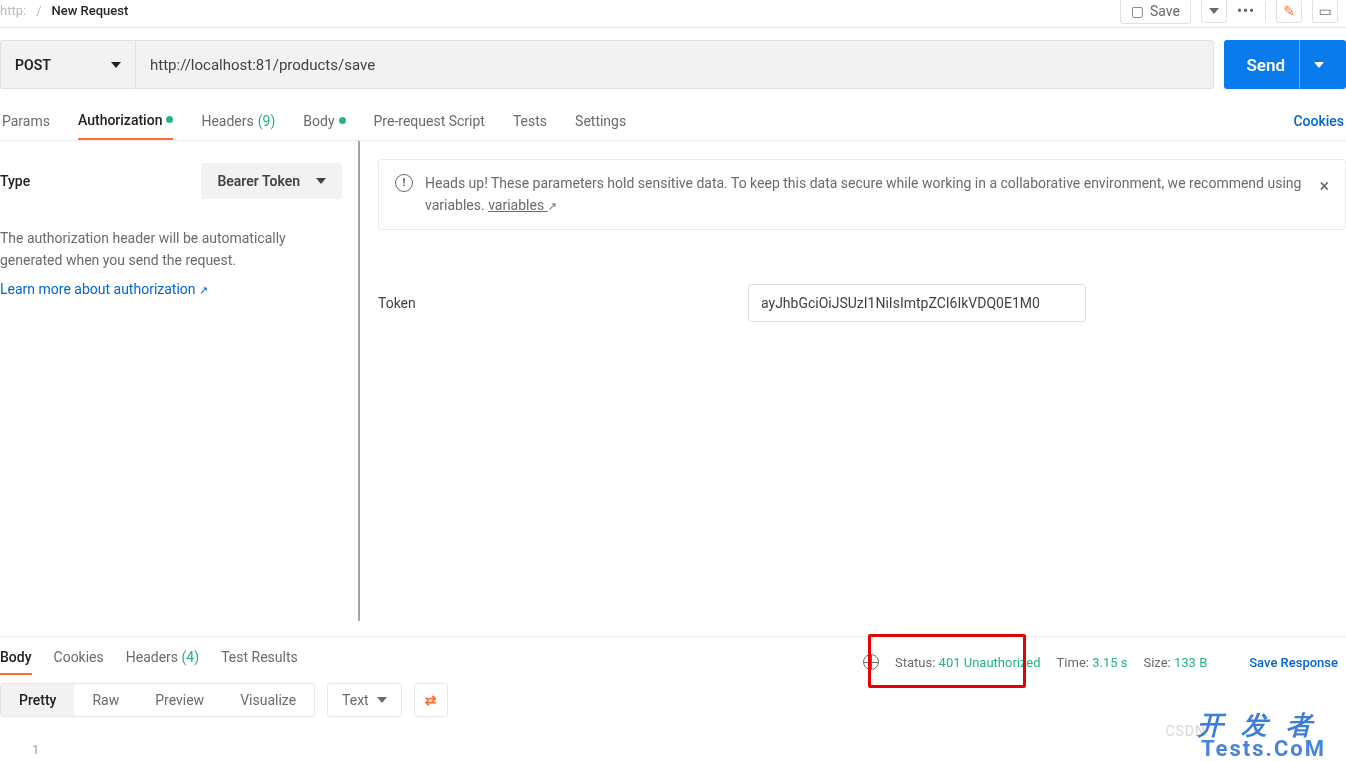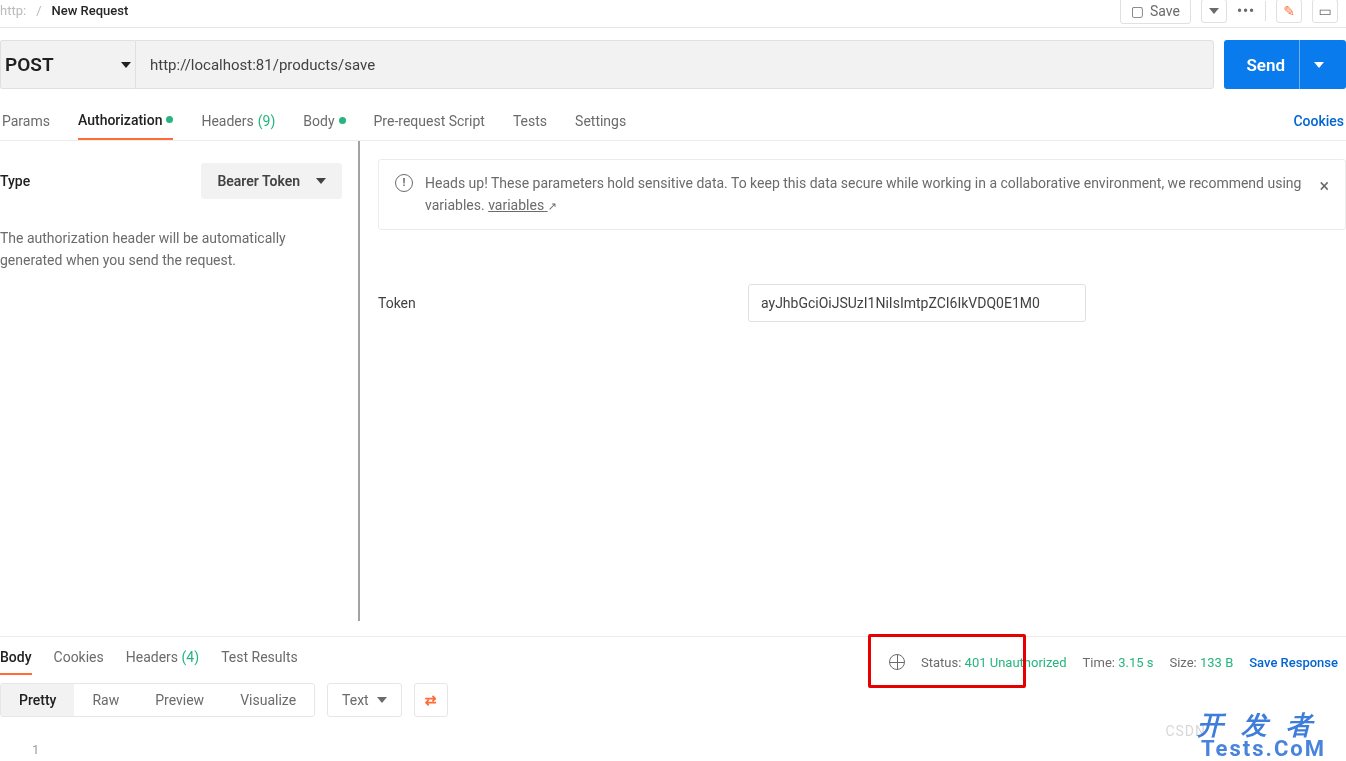--- a/index.html
+++ b/index.html
@@ -8,21 +8,21 @@
 .topbar { display: flex; align-items: center; justify-content: space-between; padding: 0 8px 6px 0; border-bottom: 1px solid #e6e6e6; height: 28px; }
 .breadcrumb { display: flex; align-items: center; gap: 10px; color: #6b6b6b; font-size: 13px; }
 .breadcrumb .sep { color: #bbb; }
 .breadcrumb .name { color: #262626; font-weight: 500; }
 .topright { display: flex; align-items: center; gap: 10px; }
 .savebtn { display: flex; align-items: center; gap: 6px; padding: 4px 10px; border: 1px solid #e0e0e0; border-radius: 3px; background: #fff; color: #6b6b6b; }
 .iconbox { width: 26px; height: 24px; border: 1px solid #e0e0e0; border-radius: 3px; display: flex; align-items: center; justify-content: center; color: #6b6b6b; }
 .dots { font-weight: bold; letter-spacing: 1px; color: #6b6b6b; }
 
 .reqrow { display: flex; gap: 10px; padding: 12px 0; align-items: stretch; }
-.method-sel { display: flex; align-items: center; justify-content: space-between; width: 135px; background: #f2f2f2; border: 1px solid #e0e0e0; border-radius: 3px 0 0 3px; padding: 0 4px; font-weight: 600; font-size: 19px; border-right: none; }
+.method-sel { display: flex; align-items: center; justify-content: space-between; width: 135px; background: #f2f2f2; border: 1px solid #e0e0e0; border-radius: 3px 0 0 3px; padding: 0 14px; font-weight: 600; font-size: 14px; border-right: none; }
 .urlbox { flex: 1; background: #f2f2f2; border: 1px solid #e0e0e0; border-radius: 0 3px 3px 0; padding: 3px 14px; font-size: 15px; color: #424242; display: flex; align-items: center; height: 49px; margin-left: -10px; }
 .sendbtn { display: flex; align-items: center; background: #097bed; color: #fff; border-radius: 3px; font-weight: 600; font-size: 17px; padding: 0 22px; height: 49px; gap: 14px; text-align: right; }
 .sendbtn .chev { border-left: 1px solid rgba(255,255,255,.4); padding-left: 14px; height: 100%; display: flex; align-items: center; }
 
 .tabs { display: flex; align-items: center; gap: 28px; border-bottom: 1px solid #ececec; padding: 0 2px; height: 40px; position: relative; }
 .tab { color: #6b6b6b; font-size: 14px; padding: 10px 0; cursor: pointer; display: flex; align-items: center; gap: 4px; }
 .tab.active { color: #212121; border-bottom: 2px solid #ff6c37; font-weight: 500; }
 .dot-green { width: 7px; height: 7px; background: #26b47f; border-radius: 50%; display: inline-block; }
 .count-green { color: #26b47f; }
 .tabs .cookies-link { margin-left: auto; color: #0265d2; font-weight: 500; cursor: pointer; }
@@ -49,21 +49,21 @@
 .resp-header { position: absolute; bottom: 86px; left: 0; right: 0; border-top: 1px solid #ececec; display: flex; align-items: center; padding: 12px 8px 0 0; }
 .resp-tabs { display: flex; gap: 22px; }
 .rtab { color: #6b6b6b; cursor: pointer; padding-bottom: 8px; }
 .rtab.active { color: #212121; border-bottom: 2px solid #ff6c37; font-weight: 500; }
 .resp-meta { margin-left: auto; display: flex; align-items: center; gap: 16px; color: #6b6b6b; font-size: 13px; }
 .resp-meta .green { color: #26b47f; }
 .globe { width: 16px; height: 16px; border: 1.5px solid #6b6b6b; border-radius: 50%; position: relative; }
 .globe::before { content: ""; position: absolute; left: 50%; top: 0; bottom: 0; width: 1.2px; background: #6b6b6b; }
 .globe::after { content: ""; position: absolute; top: 50%; left: 0; right: 0; height: 1.2px; background: #6b6b6b; }
 .red-hl { position: absolute; border: 3px solid #e60000; width: 158px; height: 54px; bottom: 73px; left: 868px; border-radius: 2px; pointer-events: none; }
-.saveresp { color: #0265d2; font-weight: 500; }
+.saveresp { color: #0265d2; font-weight: 500; margin-left: 26px; }
 
 .resp-toolbar { position: absolute; bottom: 36px; left: 0; right: 0; display: flex; align-items: center; gap: 0; padding: 8px 0; }
 .viewmodes { display: flex; background: #fff; border: 1px solid #e6e6e6; border-radius: 3px; overflow: hidden; }
 .vm { padding: 8px 18px; color: #6b6b6b; cursor: pointer; }
 .vm.active { background: #f2f2f2; color: #212121; font-weight: 500; }
 .fmtbtn { margin-left: 12px; display: flex; align-items: center; gap: 8px; border: 1px solid #e6e6e6; border-radius: 3px; padding: 8px 14px; color: #6b6b6b; }
 .wrapicon { margin-left: 12px; width: 34px; height: 34px; border: 1px solid #e6e6e6; border-radius: 3px; display: flex; align-items: center; justify-content: center; color: #ff6c37; font-weight: bold; }
 
 .linenum { position: absolute; bottom: 4px; left: 32px; color: #9e9e9e; font-size: 13px; }
 
@@ -135,20 +135,26 @@
 <div class="authbody">
   <div class="authleft">
     <div class="row1">
       <span class="typelabel">Type</span>
       <button class="typebtn">
         <span>Bearer Token</span>
         <span class="chevdown"></span>
       </button>
     </div>
     <p>The authorization header will be automatically generated when you send the request.</p>
+    <p>
+      <span class="learnmore">
+        <span>Learn more about authorization</span>
+        <span class="ext-arrow"> ↗</span>
+      </span>
+    </p>
   </div>
   <div class="authright">
     <div class="infobar">
       <div class="iicon">!</div>
       <div>
         <span>Heads up! These parameters hold sensitive data. To keep this data secure while working in a collaborative environment, we recommend using variables.</span>
         <span class="varlink">
           <span>variables</span>
         </span>
         <span class="ext-arrow"> ↗</span>

